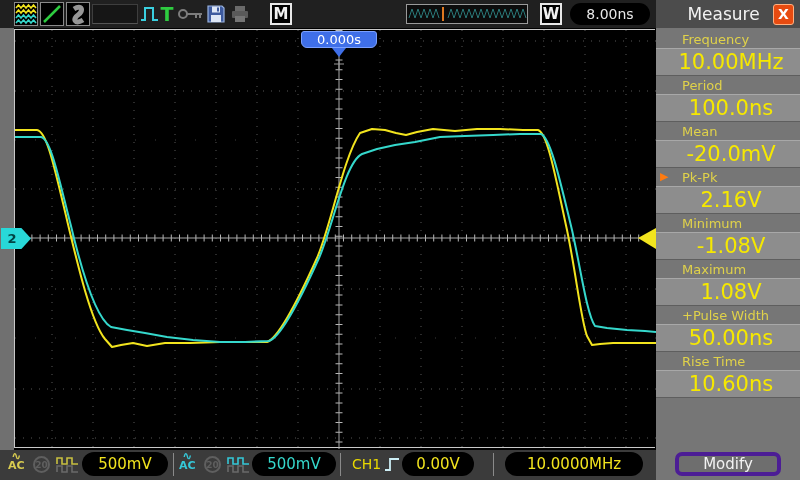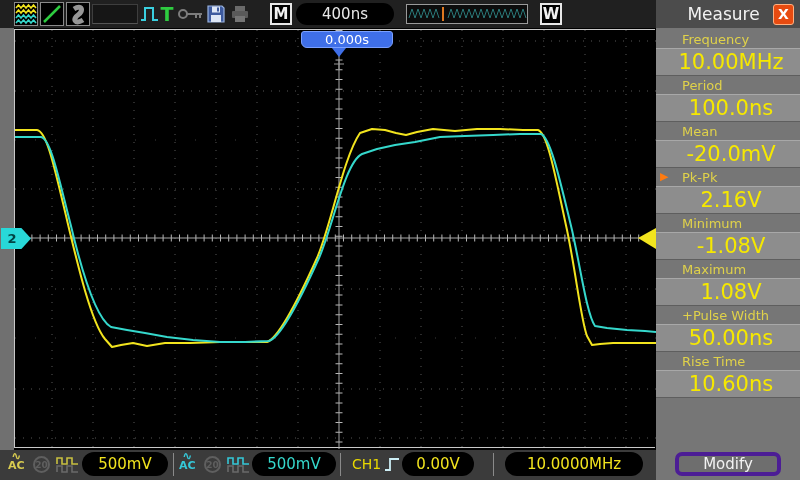--- a/index.html
+++ b/index.html
@@ -12,21 +12,21 @@
   .tb-plain{position:absolute;display:flex;align-items:center;justify-content:center;}
   .recessed{position:absolute;left:92px;top:4px;width:46px;height:20px;background:#161616;border:1px solid #3e3e3e;border-bottom-color:#555;}
   .boxletter{position:absolute;top:3px;width:22px;height:22px;background:#000;border:2px solid #e8e8e8;color:#f0f0f0;font-size:15px;font-weight:bold;display:flex;align-items:center;justify-content:center;}
   .pill{position:absolute;top:3px;height:22px;background:#000;border-radius:11px;display:flex;align-items:center;justify-content:center;color:#e8e8e8;font-size:15px;}
   .thumb{position:absolute;left:406px;top:4px;width:122px;height:20px;background:#0c0c0c;border:1px solid #9a9a9a;}
   .t-letter{color:#2ecc40;font-size:19px;font-weight:bold;}
 
   
   .graystrip{position:absolute;left:0;top:28px;width:14px;height:422px;background:#707070;}
   .wavearea{position:absolute;left:14px;top:29px;width:641px;height:419px;background:#000;border-left:1px solid #c9c9c9;border-top:1px solid #c9c9c9;border-bottom:1px solid #c9c9c9;}
-  .trigtab{position:absolute;left:286px;top:1px;width:92px;height:17px;background:#3f6fe8;border:1px solid #7aa0ff;border-radius:3px 3px 6px 6px;color:#fff;font-size:13px;display:flex;align-items:center;justify-content:center;}
+  .trigtab{position:absolute;left:286px;top:1px;width:76px;height:17px;background:#3f6fe8;border:1px solid #7aa0ff;border-radius:3px 3px 6px 6px;color:#fff;font-size:13px;display:flex;align-items:center;justify-content:center;}
   .trigtri{position:absolute;left:317px;top:18px;width:0;height:0;border-left:7px solid transparent;border-right:7px solid transparent;border-top:9px solid #3f6fe8;}
   .ch2mark{position:absolute;left:-14px;top:198px;width:30px;height:21px;background:#28d8d8;clip-path:polygon(0 0,68% 0,100% 50%,68% 100%,0 100%);color:#044;font-size:13px;font-weight:bold;display:flex;align-items:center;justify-content:center;padding-right:8px;}
 
   
   .sidebar{position:absolute;left:656px;top:0;width:144px;height:480px;background:#767676;}
   .sb-header{position:absolute;left:0;top:0;width:144px;height:28px;background:#4c4c4c;display:flex;align-items:center;}
   .sb-title{flex:1;text-align:center;color:#f2f2f2;font-size:17px;padding-left:18px;}
   .sb-close{width:21px;height:21px;margin-right:6px;background:#e84b10;border:1px solid #ffb080;border-radius:3px;color:#fff;font-size:14px;font-weight:bold;display:flex;align-items:center;justify-content:center;}
   .sb-rows{position:absolute;left:0;top:30px;width:144px;}
   .sb-label{height:18px;color:#e0d24a;font-size:13px;padding-left:26px;display:flex;align-items:center;position:relative;white-space:nowrap;}
@@ -94,29 +94,29 @@
       </svg>
     </div>
     <div class="tb-plain" style="left:230px;top:5px">
       <svg width="20" height="18" viewBox="0 0 20 18">
         <rect x="5" y="1" width="10" height="5" fill="#6a6a6a"></rect>
         <rect x="2" y="6" width="16" height="7" rx="1" fill="#5a5a5a"></rect>
         <rect x="5" y="11" width="10" height="6" fill="#757575"></rect>
       </svg>
     </div>
     <div class="boxletter" style="left:270px">M</div>
-    <div class="pill" style="left:296px;width:98px">400ns</div>
     <div class="thumb">
       <svg width="120" height="18" viewBox="0 0 120 18">
         <path d="M2 13 l3 -9 3 9 3 -9 3 9 3 -9 3 9 3 -9 3 9 3 -9 3 9" fill="none" stroke="#2a7878" stroke-width="1"></path>
         <path d="M41 13 l3 -9 3 9 3 -9 3 9 3 -9 3 9 3 -9 3 9 3 -9 3 9 3 -9 3 9 3 -9 3 9 3 -9 3 9 3 -9 3 9 3 -9 3 9 3 -9 3 9 3 -9 3 9 3 -9 3 9" fill="none" stroke="#2a7878" stroke-width="1"></path>
         <line x1="36" y1="2" x2="36" y2="16" stroke="#e07820" stroke-width="2"></line>
       </svg>
     </div>
     <div class="boxletter" style="left:540px">W</div>
+    <div class="pill" style="left:570px;width:80px;font-size:14px">8.00ns</div>
   </div>
 
   <div class="graystrip"></div>
 
   <div class="wavearea">
     <svg width="641" height="419" viewBox="0 0 641 419">
 
       <g stroke="#565656" stroke-width="1" stroke-dasharray="1 7">
         <line x1="37" y1="0" x2="37" y2="419"></line>
           <line x1="78" y1="0" x2="78" y2="419"></line>

